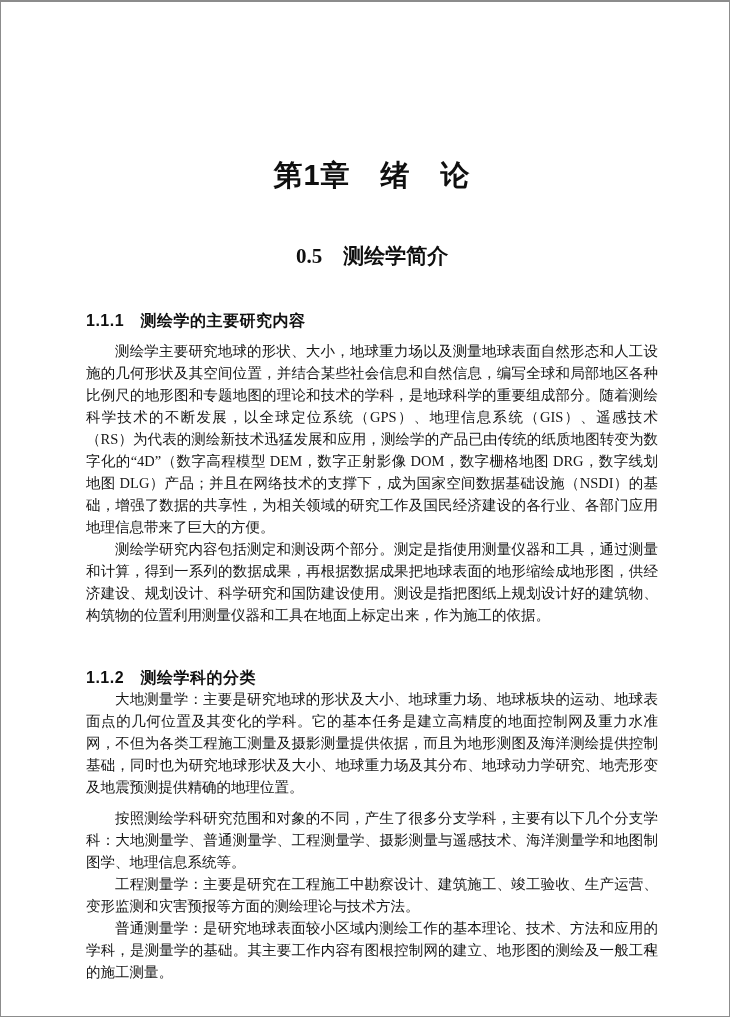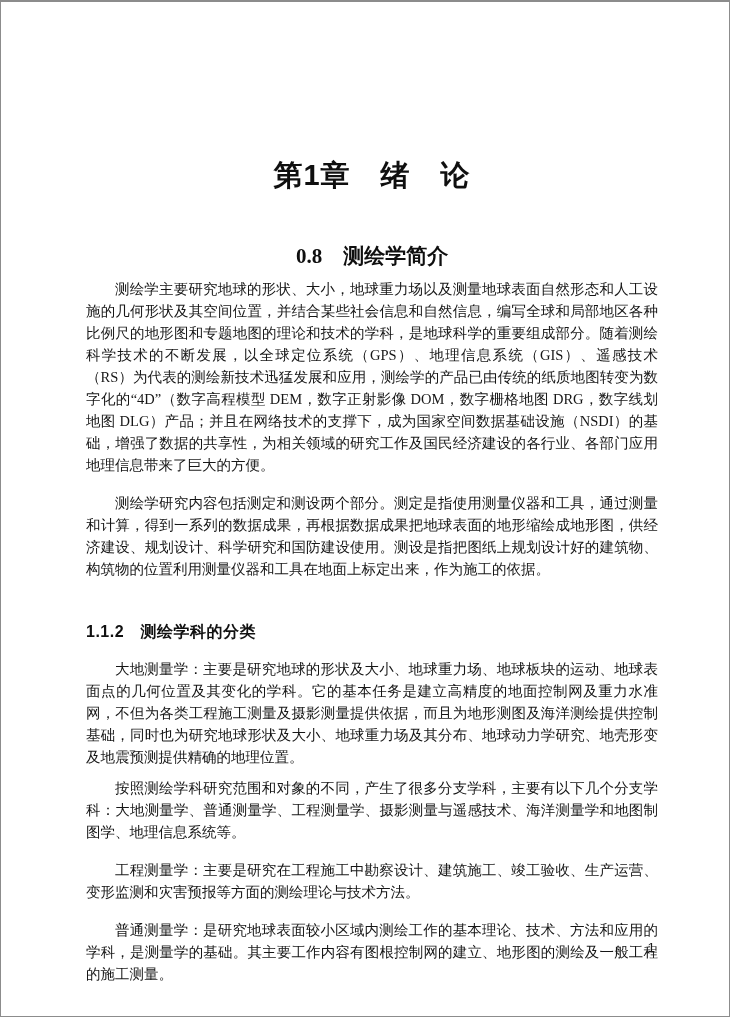--- a/index.html
+++ b/index.html
@@ -49,21 +49,21 @@
     font-family: "Liberation Sans", "DejaVu Sans", sans-serif;
     font-weight: 700;
     font-size: 16px;
     line-height: 20px;
     letter-spacing: 0.5px;
     color: #111111;
   }
   .subsection-heading.second {
   }
   .body-para {
-    margin-top: 16px;
+    margin-top: 0;
     font-size: 14.5px;
     line-height: 22px;
     text-align: justify;
     text-indent: 2em;
     color: #161616;
   }
   .body-para.first-after-heading {
     margin-top: 9px;
   }
   .folio {
@@ -77,22 +77,23 @@
   }
 </style>
 </head>
 <body>
 
 <div class="page">
   <div class="content">
 
     <h1 class="chapter-title">第1章　绪　论</h1>
 
-    <h2 class="section-title">0.8　测绘学简介</h2>
+    <h2 class="section-title">0.5　测绘学简介</h2>
 
+    <h3 class="subsection-heading">1.1.1　测绘学的主要研究内容</h3>
 
     <p class="body-para first-after-heading">测绘学主要研究地球的形状、大小，地球重力场以及测量地球表面自然形态和人工设施的几何形状及其空间位置，并结合某些社会信息和自然信息，编写全球和局部地区各种比例尺的地形图和专题地图的理论和技术的学科，是地球科学的重要组成部分。随着测绘科学技术的不断发展，以全球定位系统（GPS）、地理信息系统（GIS）、遥感技术（RS）为代表的测绘新技术迅猛发展和应用，测绘学的产品已由传统的纸质地图转变为数字化的“4D”（数字高程模型 DEM，数字正射影像 DOM，数字栅格地图 DRG，数字线划地图 DLG）产品；并且在网络技术的支撑下，成为国家空间数据基础设施（NSDI）的基础，增强了数据的共享性，为相关领域的研究工作及国民经济建设的各行业、各部门应用地理信息带来了巨大的方便。</p>
 
     <p class="body-para">测绘学研究内容包括测定和测设两个部分。测定是指使用测量仪器和工具，通过测量和计算，得到一系列的数据成果，再根据数据成果把地球表面的地形缩绘成地形图，供经济建设、规划设计、科学研究和国防建设使用。测设是指把图纸上规划设计好的建筑物、构筑物的位置利用测量仪器和工具在地面上标定出来，作为施工的依据。</p>
 
     <h3 class="subsection-heading second">1.1.2　测绘学科的分类</h3>
 
     <p class="body-para">大地测量学：主要是研究地球的形状及大小、地球重力场、地球板块的运动、地球表面点的几何位置及其变化的学科。它的基本任务是建立高精度的地面控制网及重力水准网，不但为各类工程施工测量及摄影测量提供依据，而且为地形测图及海洋测绘提供控制基础，同时也为研究地球形状及大小、地球重力场及其分布、地球动力学研究、地壳形变及地震预测提供精确的地理位置。</p>
 
     <p class="body-para first-after-heading">按照测绘学科研究范围和对象的不同，产生了很多分支学科，主要有以下几个分支学科：大地测量学、普通测量学、工程测量学、摄影测量与遥感技术、海洋测量学和地图制图学、地理信息系统等。</p>

